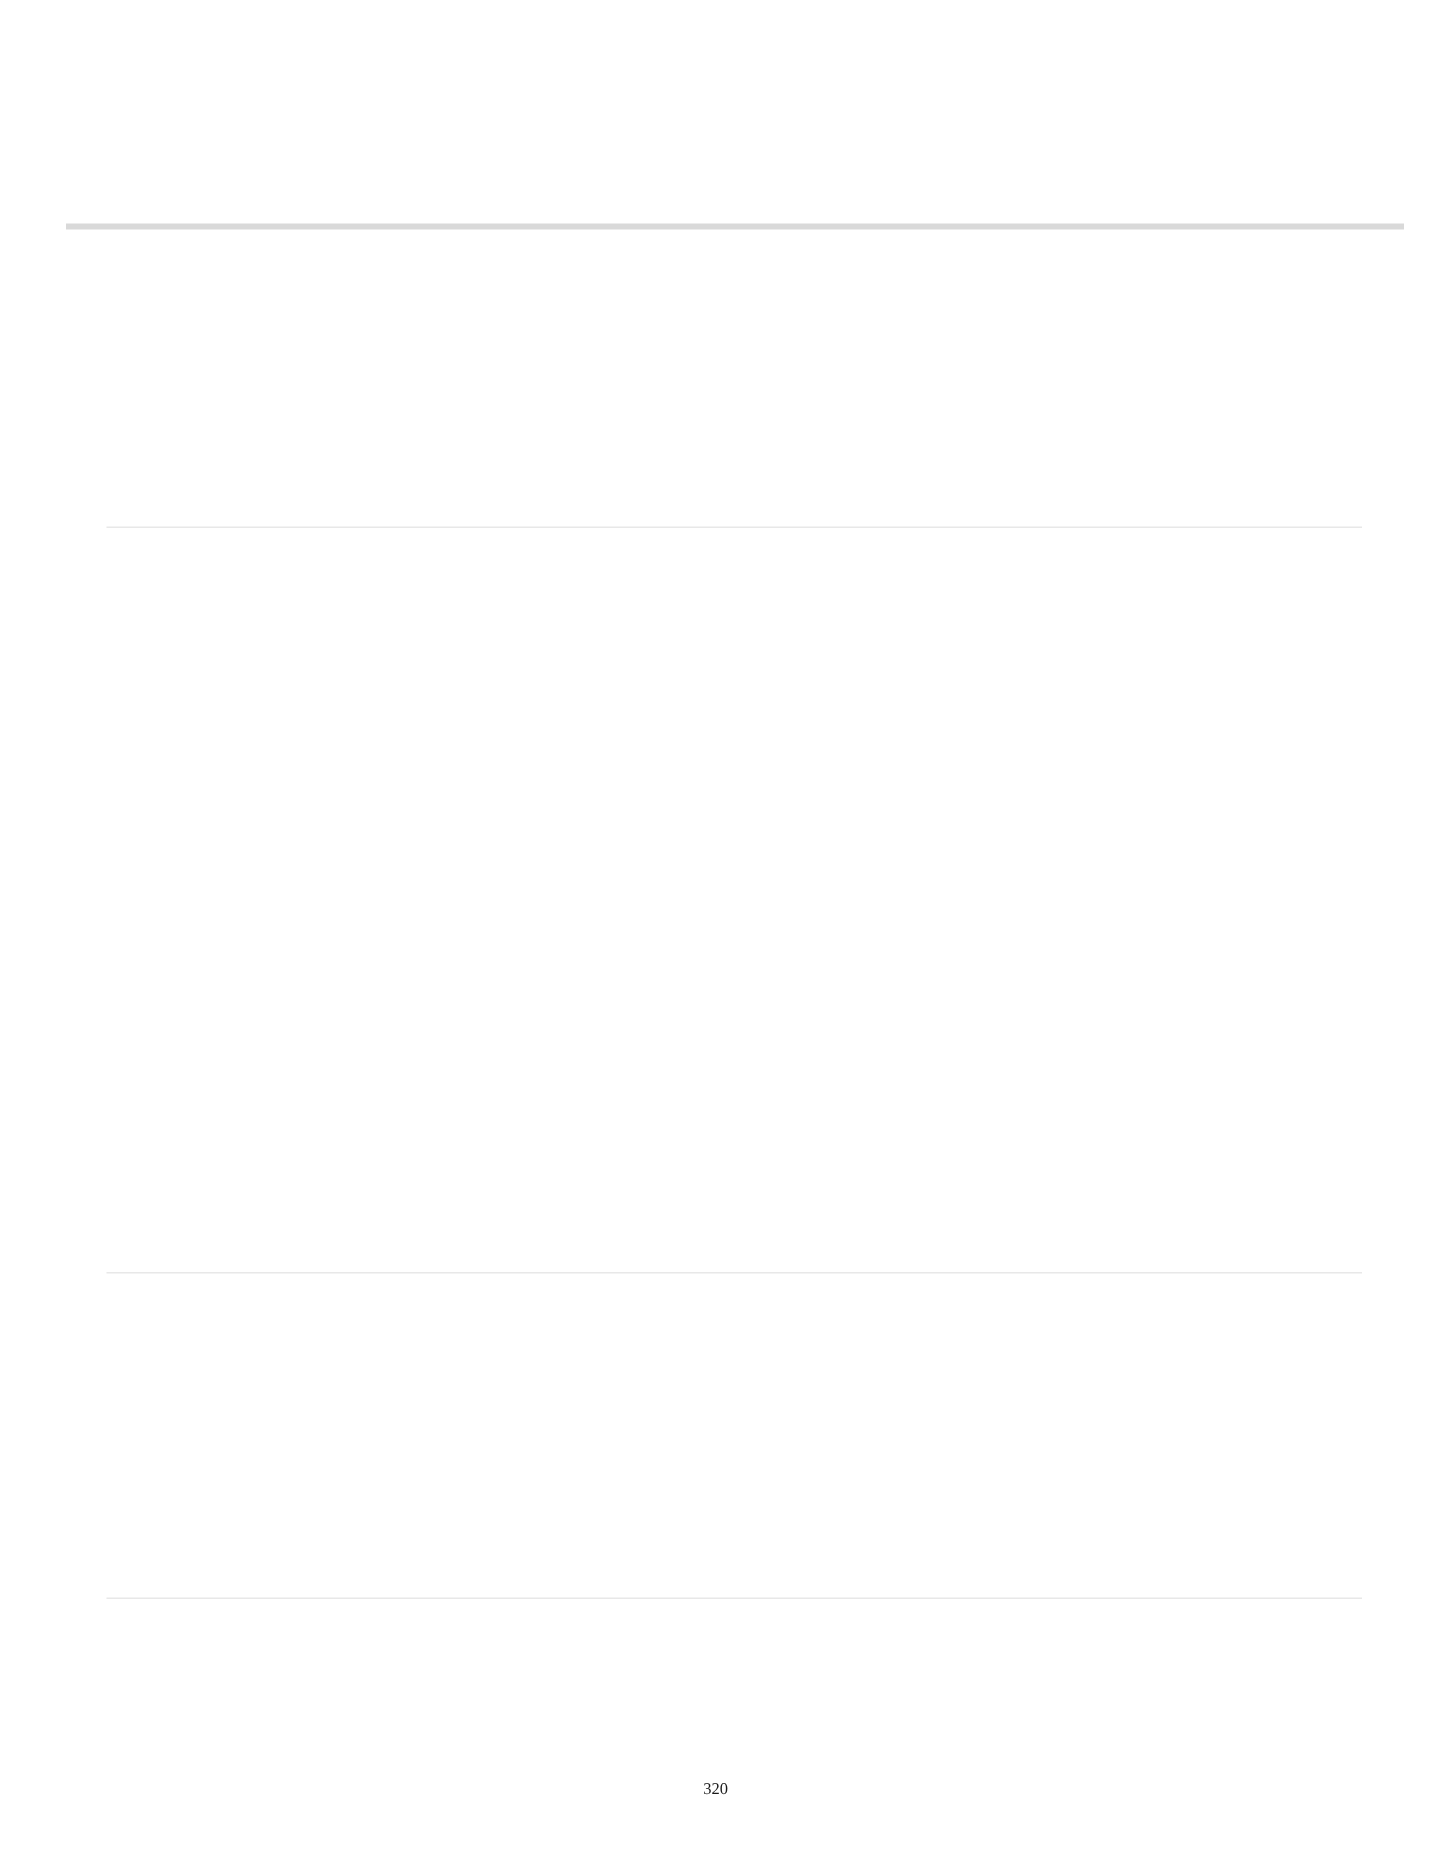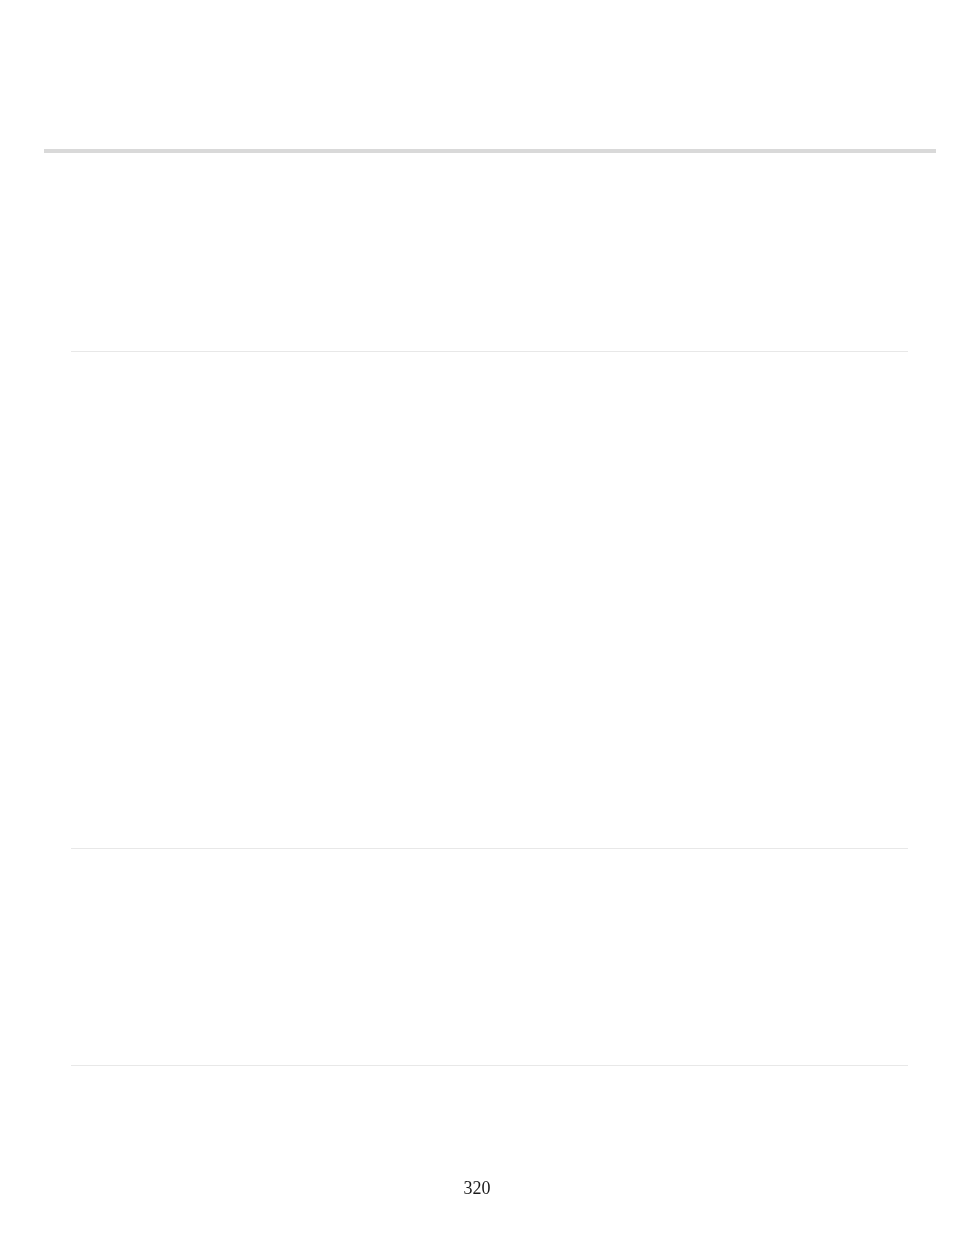--- a/index.html
+++ b/index.html
@@ -39,21 +39,21 @@
       right: 46px;
       top: 1065px;
       border-top: 1px solid #e8e8e8;
     }
     .page-number {
       position: absolute;
       left: 0;
       right: 0;
       bottom: 36px;
       text-align: center;
-      font-size: 18px;
+      font-size: 11px;
       color: #1a1a1a;
     }
   </style>
 </head>
 <body>
 
 <div class="top-divider"></div>
 <div class="thin-divider-1"></div>
 <div class="thin-divider-2"></div>
 <div class="thin-divider-3"></div>

